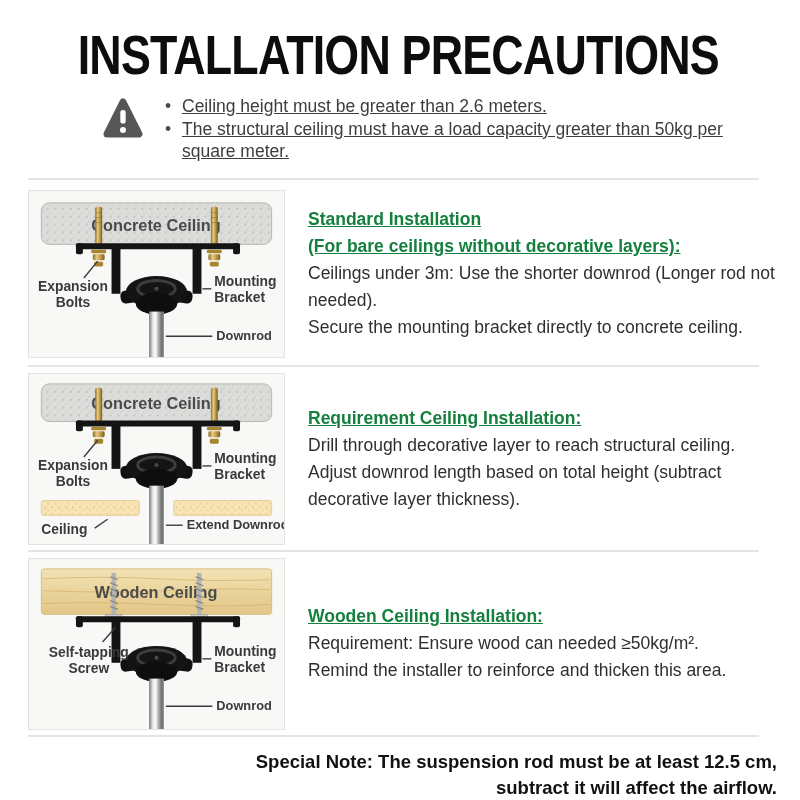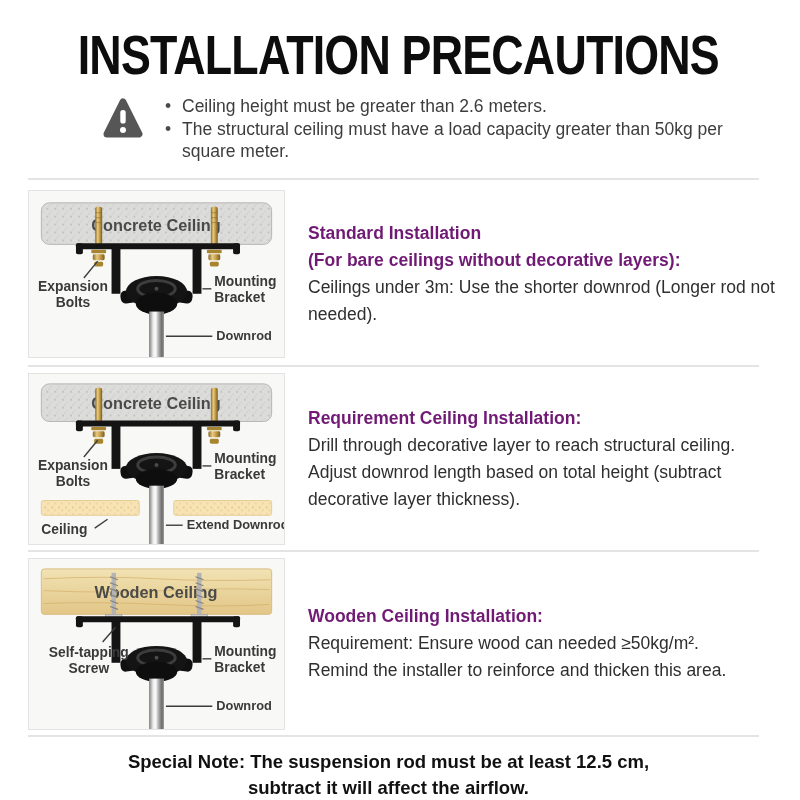--- a/index.html
+++ b/index.html
@@ -11,39 +11,39 @@
   
   .title {
     margin-top:22px; text-align:center; font-size:56px; font-weight:700;
     color:#0d0d0d; white-space:nowrap; letter-spacing:-1px;
     transform:scaleX(.80); transform-origin:50% 50%;
   }
   
   .warning { display:flex; margin:8px 0 0 103px; }
   .warning-icon { flex:0 0 40px; height:46px; margin-top:2px; }
   .warning-list { list-style:none; margin-left:22px; width:560px;
-    font-size:17.5px; line-height:22.5px; color:#3d3d3d; }
+    font-size:17.5px; line-height:22.5px; color:#3d3d3d;text-decoration:underline; }
   .warning-list li { position:relative; padding-left:17px; }
   .warning-list li::before { content:"•"; position:absolute; left:0; top:0; color:#4a4a4a; }
   
   .divider { height:2px; background:#e4e4e4; margin:0 18px 0 28px; }
   .divider.first { margin-top:15px; }
   
   .panel { display:flex; padding:10px 0 7px 28px; }
   .panel.p2, .panel.p3 { padding:6px 0 5px 28px; }
   .illus {
     flex:0 0 257px; background:#f8f8f7; border:1px solid #e3e3e2;
   }
   .p1 .illus { height:168px; }
   .p2 .illus, .p3 .illus { height:172px; }
   .panel-text { width:486px; margin-left:23px; align-self:center;
     font-size:17.5px; line-height:27px; color:#2f2f2f; }
-  .panel-text .head { font-weight:700; color:#701a75; }
-  
-  .note { margin-top:12px; text-align:center; font-size:18.5px; line-height:26px;
+  .panel-text .head { font-weight:700; color:#15803d;text-decoration:underline; }
+  
+  .note { margin-top:12px; text-align:right; font-size:18.5px; line-height:26px;
     font-weight:700; color:#111; }
   
   svg text { font-family:"Liberation Sans", sans-serif; fill:#3a3a3a; }
   .lbl { font-size:14px; font-weight:700; }
   .lbl-sm { font-size:13px; font-weight:700; }
   .ceil-lbl { font-size:16.5px; font-weight:700; fill:#4a4a4a; }
   .leader { stroke:#3c3c3c; stroke-width:1.4; fill:none; }
 </style>
 </head>
 <body>
@@ -137,20 +137,21 @@
         <text class="lbl" x="187" y="96">Mounting</text>
         <text class="lbl" x="187" y="112">Bracket</text>
         <path class="leader" d="M138 147 L185 147"></path>
         <text class="lbl-sm" x="189" y="151">Downrod</text>
       </svg>
     </div>
     <div class="panel-text">
       <div class="head">Standard Installation</div>
       <div class="head">(For bare ceilings without decorative layers):</div>
       <div>Ceilings under 3m: Use the shorter downrod (Longer rod not needed).</div>
+      <div>Secure the mounting bracket directly to concrete ceiling.</div>
     </div>
   </div>
 
   <div class="divider"></div>
 
   <div class="panel p2">
     <div class="illus">
       <svg viewBox="0 0 257 172" width="255" height="170">
         <defs>
           <pattern id="speck2" width="8" height="8" patternUnits="userSpaceOnUse">

